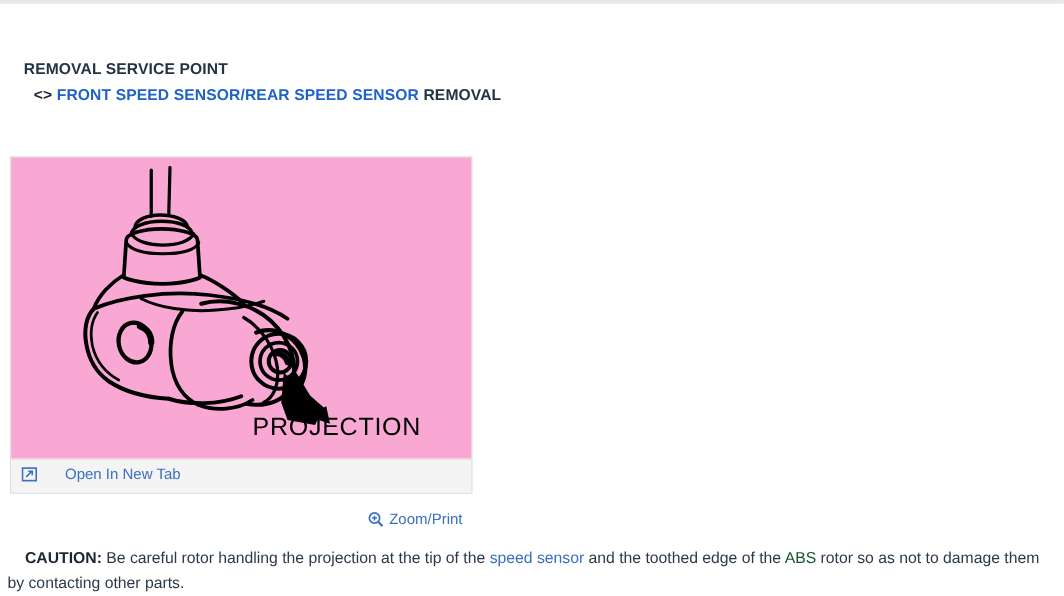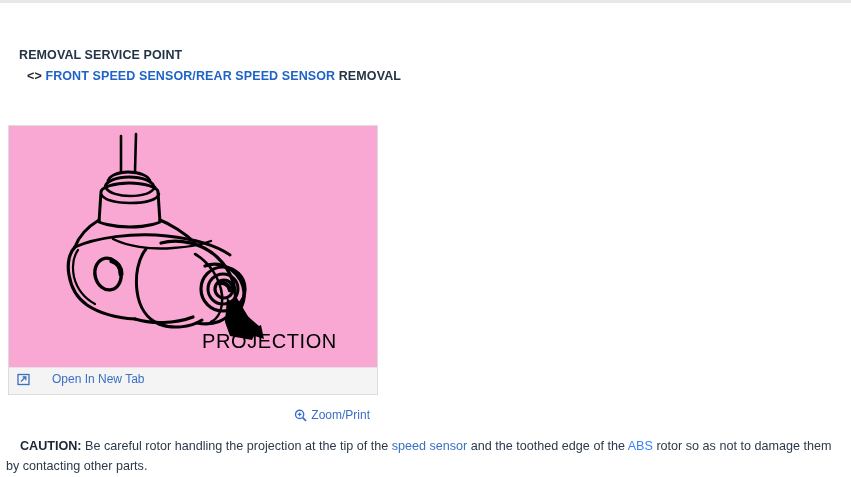--- a/index.html
+++ b/index.html
@@ -259,16 +259,16 @@
             <path d="M3.7 5.4 L7.5 5.4 M5.6 3.5 L5.6 7.3" stroke="#3a6fc4" stroke-width="1.2"></path>
           </svg>
         </span>
         <span class="tb-label">Zoom/Print</span>
       </div>
 
     </div>
   </div>
 
   <div class="caution">
-    <span class="indent"></span><b>CAUTION:</b><span> Be careful rotor handling the projection at the tip of the </span><a class="link-blue" style="color:#3a6fc4">speed sensor</a><span> and the toothed edge of the </span><a class="link-blue" style="color:#3b82f6">ABS</a><span> rotor so as not to damage them by contacting other parts.</span>
+    <span class="indent"></span><b>CAUTION:</b><span> Be careful rotor handling the projection at the tip of the </span><a class="link-blue" style="color:#3a6fc4">speed sensor</a><span> and the toothed edge of the </span><a class="link-blue" style="color:#14532d">ABS</a><span> rotor so as not to damage them by contacting other parts.</span>
   </div>
 
 </div>
 
 </body></html>

